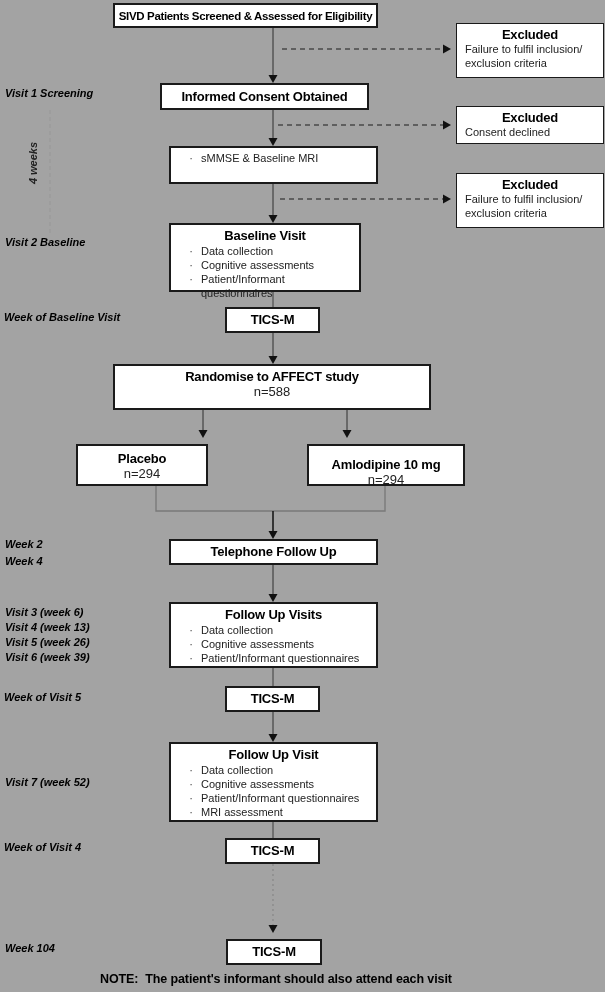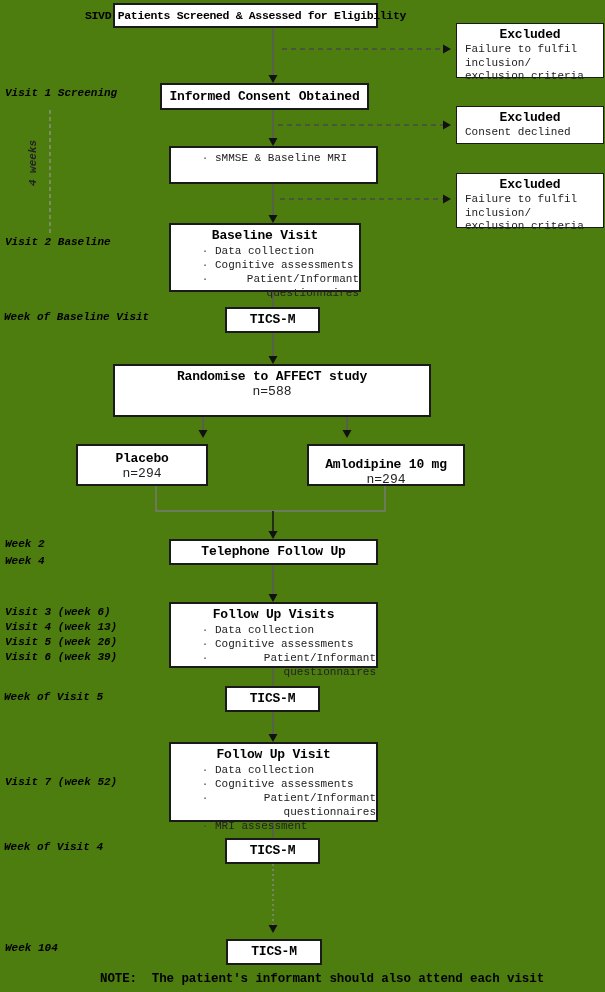--- a/index.html
+++ b/index.html
@@ -1,27 +1,27 @@
 <!DOCTYPE html>
 <html><head>
 <meta charset="utf-8">
 <style>
   *{margin:0;padding:0;box-sizing:border-box}
   html,body{background:#ffffff}
-  .stage{position:relative;width:605px;height:992px;background:#4d7c0f;
-         font-family:Liberation Mono, monospace;overflow:hidden}
+  .stage{position:relative;width:605px;height:992px;background:#a3a3a3;
+         font-family:Liberation Sans, sans-serif;overflow:hidden}
   .wires{position:absolute;left:0;top:0;width:605px;height:992px}
   .box{position:absolute;background:#ffffff;border:2px solid #1a1a1a}
   .center{display:flex;align-items:center;justify-content:center}
   .pad{padding-top:3px}
   .bt{font-weight:bold;font-size:13px;letter-spacing:-0.2px;text-align:center;
       color:#000;line-height:16px;white-space:nowrap}
   .squeeze{font-size:11.5px;letter-spacing:-0.35px}
   .sub{font-size:13px;text-align:center;color:#222;line-height:13px}
-  .brow{display:flex;font-size:11px;color:#222;line-height:14px;padding-left:24px;text-align:right}
+  .brow{display:flex;font-size:11px;color:#222;line-height:14px;padding-left:10px;text-align:left}
   .bdot{width:20px;text-align:center;color:#444;flex:0 0 20px}
   .bdot::before{content:"·"}
   .ex-line{font-size:11px;color:#222;line-height:13.5px;padding-left:8px;text-align:left}
   .lbl{position:absolute;font-size:11px;font-weight:bold;font-style:italic;
        color:#000;white-space:nowrap}
   .rot{position:absolute;left:-3px;top:157px;width:72px;text-align:center;
        transform:rotate(-90deg);font-style:italic;font-size:11px;color:#222}
   .note{position:absolute;left:100px;top:972px;font-size:12.5px;font-weight:bold;
         letter-spacing:-0.1px;white-space:pre;color:#000}
 </style>
@@ -108,21 +108,21 @@
     <div class="brow">
         <span class="bdot"></span>
         <span>Patient/Informant questionnaires</span>
       </div>
   </div>
 
   <div class="box center" style="left:225px;top:307px;width:95px;height:26px">
     <div class="bt">TICS-M</div>
   </div>
 
-  <div class="box pad" style="left:113px;top:364px;width:318px;height:53px">
+  <div class="box pad" style="left:113px;top:364px;width:318px;height:46px">
     <div class="bt">Randomise to AFFECT study</div>
     <div class="sub">n=588</div>
   </div>
 
   <div class="box pad" style="left:76px;top:444px;width:132px;height:42px;padding-top:5px">
     <div class="bt">Placebo</div>
     <div class="sub">n=294</div>
   </div>
 
   <div class="box pad" style="left:307px;top:444px;width:158px;height:42px;padding-top:11px">

